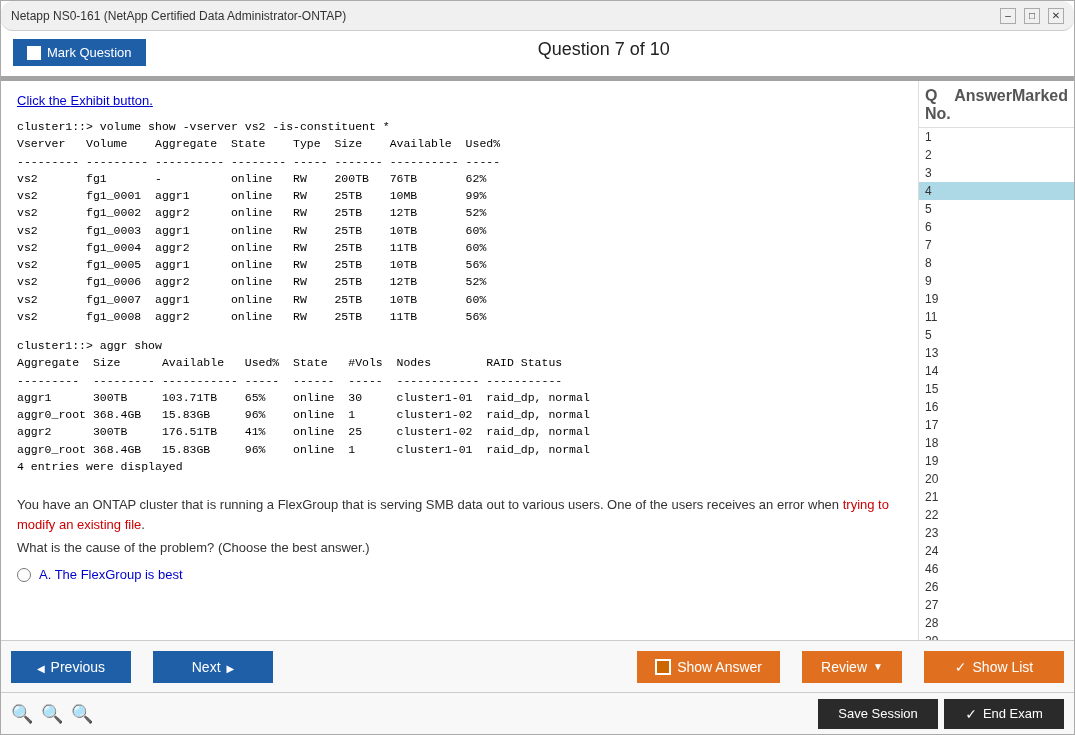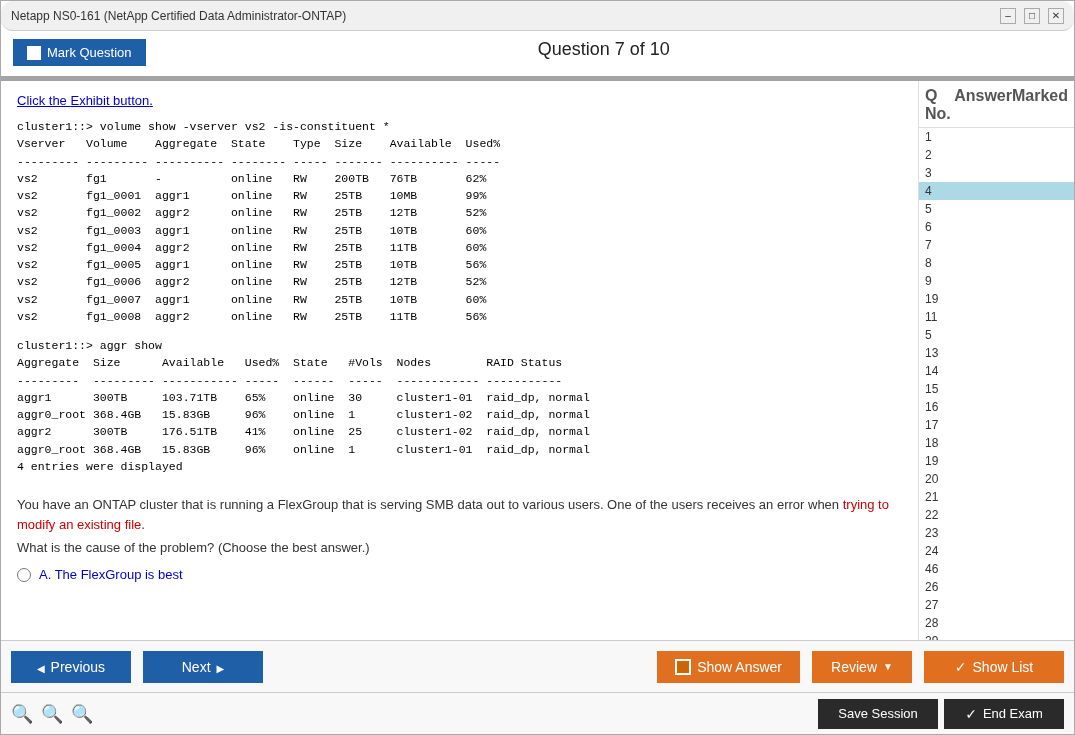--- a/index.html
+++ b/index.html
@@ -38,21 +38,21 @@
     .sidebar-header .col-qno { flex: 1; }
     .sidebar-header .col-ans { flex: 1; text-align: center; }
     .sidebar-header .col-marked { flex: 1; text-align: center; }
     
     .sidebar-row { display: flex; align-items: center; padding: 2px 6px; font-size: 12px; cursor: pointer; }
     .sidebar-row.active { background: #add8e6; }
     .sidebar-row .col-qno { flex: 1; color: #333; }
     .sidebar-row .col-ans { flex: 1; text-align: center; }
     .sidebar-row .col-marked { flex: 1; text-align: center; }
     
-    .footer-buttons { background: #f8f8f8; border-top: 1px solid #ccc; padding: 8px 10px; display: flex; gap: 12px; align-items: center; height: 52px; }
+    .footer-buttons { background: #f8f8f8; border-top: 1px solid #ccc; padding: 8px 10px; display: flex; gap: 22px; align-items: center; height: 52px; }
     .btn-prev { background: #1e5fa8; color: white; border: none; padding: 8px 18px; cursor: pointer; font-size: 14px; font-weight: 500; display: flex; align-items: center; gap: 6px; min-width: 120px; justify-content: center; }
     .btn-next { background: #1e5fa8; color: white; border: none; padding: 8px 24px; cursor: pointer; font-size: 14px; font-weight: 500; display: flex; align-items: center; gap: 6px; min-width: 120px; justify-content: center; }
     .btn-spacer { flex: 1; }
     .btn-show-answer { background: #e07020; color: white; border: none; padding: 8px 18px; cursor: pointer; font-size: 14px; font-weight: 500; display: flex; align-items: center; gap: 6px; min-width: 140px; justify-content: center; }
     .btn-review { background: #e07020; color: white; border: none; padding: 8px 18px; cursor: pointer; font-size: 14px; font-weight: 500; display: flex; align-items: center; gap: 6px; min-width: 100px; justify-content: center; }
     .btn-show-list { background: #e07020; color: white; border: none; padding: 8px 18px; cursor: pointer; font-size: 14px; font-weight: 500; display: flex; align-items: center; gap: 6px; min-width: 140px; justify-content: center; }
     
     .footer-bottom { background: #f8f8f8; border-top: 1px solid #ccc; padding: 6px 10px; display: flex; justify-content: space-between; align-items: center; height: 42px; }
     .zoom-controls { display: flex; gap: 8px; align-items: center; }
     .zoom-btn { background: none; border: none; cursor: pointer; font-size: 16px; color: #333; }

